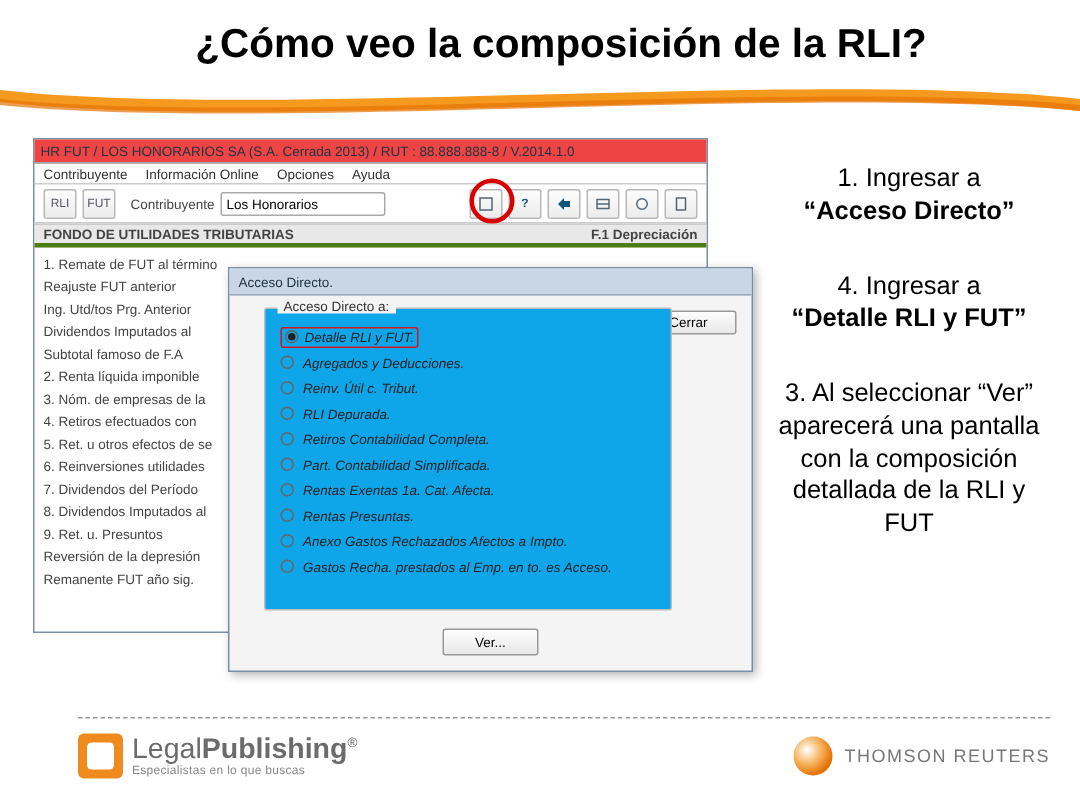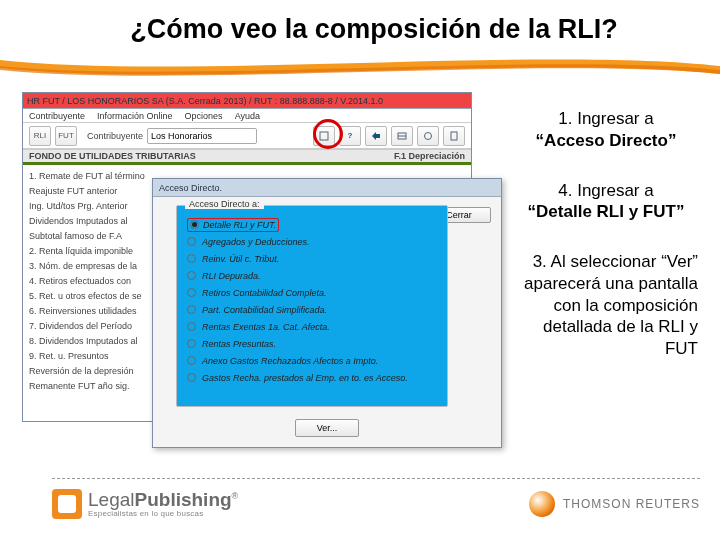--- a/index.html
+++ b/index.html
@@ -191,21 +191,21 @@
 
   <div class="steps">
     <div class="step">
       <span>1.    Ingresar a</span><br>
       <span class="quote"><b style="font-weight:700;">“Acceso Directo”</b></span>
     </div>
     <div class="step">
       <span>4. Ingresar a</span><br>
       <span class="quote"><b style="font-weight:700;">“Detalle RLI y FUT”</b></span>
     </div>
-    <div class="step" style="text-align:right; margin-top:6px;">
+    <div class="step" style="text-align:center; margin-top:6px;">
       <span>3. Al seleccionar “Ver” aparecerá una pantalla con la composición detallada de la RLI y FUT</span>
     </div>
   </div>
 
 </div>
 
 <div class="footer">
   <div class="lp-logo">
     <div class="lp-mark"></div>
     <div>

